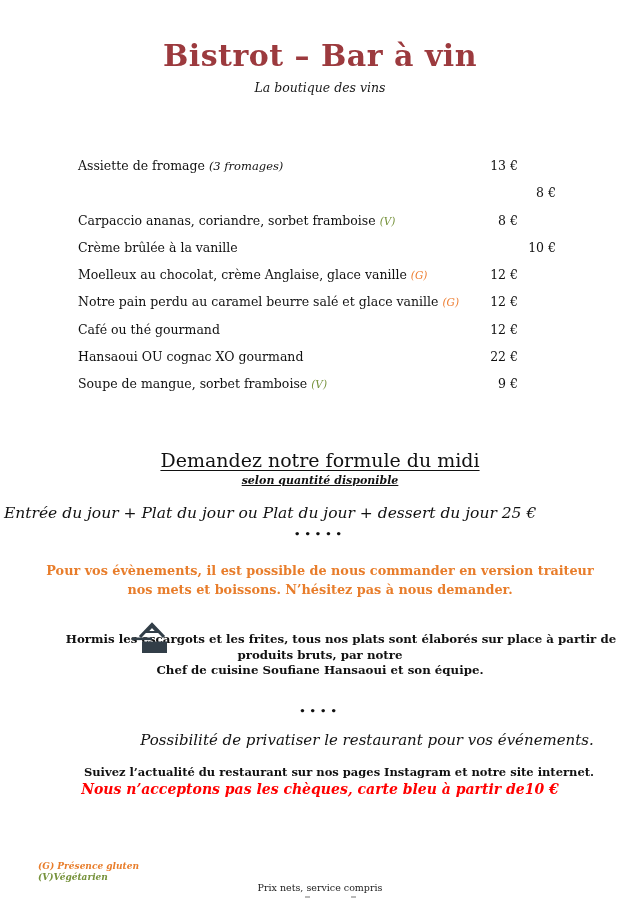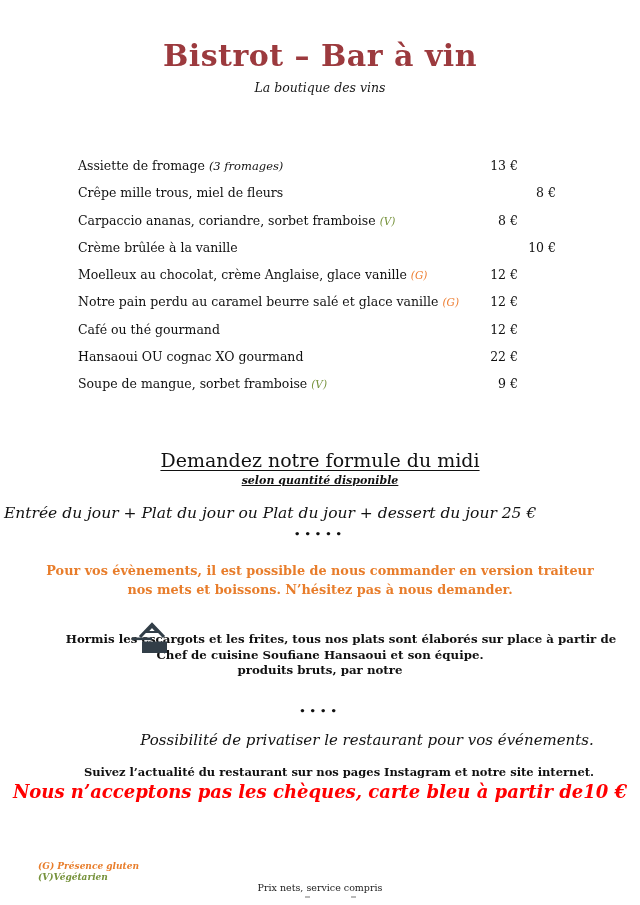--- a/index.html
+++ b/index.html
@@ -50,21 +50,21 @@
   .fm-line1 { padding-left:42px; }
 
   
   .privatisation { position:absolute; top:731px; left:0; width:100%; text-align:center;
                    font-size:15px; font-style:italic;margin-left:47px; }
 
   
   .social  { position:absolute; top:765px; left:0; width:100%; text-align:center;
              font-size:11.5px; font-weight:bold;padding-left:38px; }
   .payment { position:absolute; top:781px; left:0; width:100%; text-align:center;
-             font-size:18px; font-weight:bold; font-style:italic; color:#FF0000; }
+             font-size:14px; font-weight:bold; font-style:italic; color:#FF0000; }
 
   
   .legend { position:absolute; left:38px; top:861px; font-size:9px; font-weight:bold;
             font-style:italic; line-height:11px; }
   .legend-gluten { color:#E87D2B; }
   .legend-veg    { color:#76923C; }
 
   
   .footer { position:absolute; top:882px; left:0; width:100%; text-align:center;
             font-size:9.5px; color:#222; }
@@ -77,21 +77,21 @@
 </head>
 <body>
 
 <div class="header">
   <div class="title">Bistrot – Bar à vin</div>
   <div class="subtitle">La boutique des vins</div>
 </div>
 
 <div class="menu-list">
     <div class="menu-row"><span class="item-name">Assiette de fromage</span><span class="note note-black">(3 fromages)</span><span class="price">13 €</span></div>
-    <div class="menu-row"><span class="item-name">Crêpe mille trous, miel de fleurs</span><span class="price far">8 €</span></div>
+    <div class="menu-row"><span class="price far">8 €</span></div>
     <div class="menu-row"><span class="item-name">Carpaccio ananas, coriandre, sorbet framboise</span><span class="note note-green">(V)</span><span class="price">8 €</span></div>
     <div class="menu-row"><span class="item-name">Crème brûlée à la vanille</span><span class="price far">10 €</span></div>
     <div class="menu-row"><span class="item-name">Moelleux au chocolat, crème Anglaise, glace vanille</span><span class="note note-orange">(G)</span><span class="price">12 €</span></div>
     <div class="menu-row"><span class="item-name">Notre pain perdu au caramel beurre salé et glace vanille</span><span class="note note-orange">(G)</span><span class="price">12 €</span></div>
     <div class="menu-row"><span class="item-name">Café ou thé gourmand</span><span class="price">12 €</span></div>
     <div class="menu-row"><span class="item-name">Hansaoui OU cognac XO gourmand</span><span class="price">22 €</span></div>
     <div class="menu-row"><span class="item-name">Soupe de mangue, sorbet framboise</span><span class="note note-green">(V)</span><span class="price">9 €</span></div>
   </div>
 
 <div class="formule">
@@ -111,22 +111,22 @@
   <span class="fm-icon">
     <svg width="38" height="34" viewBox="0 0 38 34" aria-hidden="true">
       <path d="M8 17 L20 4.5 L32 17" fill="none" stroke="#323E48" stroke-width="3"></path>
       <path d="M15 12 L20 6.5 L25 12 Z" fill="#ffffff" stroke="#323E48" stroke-width="2"></path>
       <rect x="0" y="17.5" width="20" height="2.6" fill="#323E48"></rect>
       <rect x="10" y="21.5" width="25" height="11.5" fill="#323E48"></rect>
     </svg>
   </span>
   <div class="fm-text">
     <div class="fm-line1">Hormis les escargots et les frites, tous nos plats sont élaborés sur place à partir de</div>
+    <div>produits bruts, par notre</div>
     <div>Chef de cuisine Soufiane Hansaoui et son équipe.</div>
-    <div>produits bruts, par notre</div>
   </div>
 </div>
 
 <div class="dots dots-2">••••</div>
 
 <div class="privatisation">Possibilité de privatiser le restaurant pour vos événements.</div>
 
 <div class="social">Suivez l’actualité du restaurant sur nos pages Instagram et notre site internet.</div>
 <div class="payment">Nous n’acceptons pas les chèques, carte bleu à partir de10 €</div>
 

